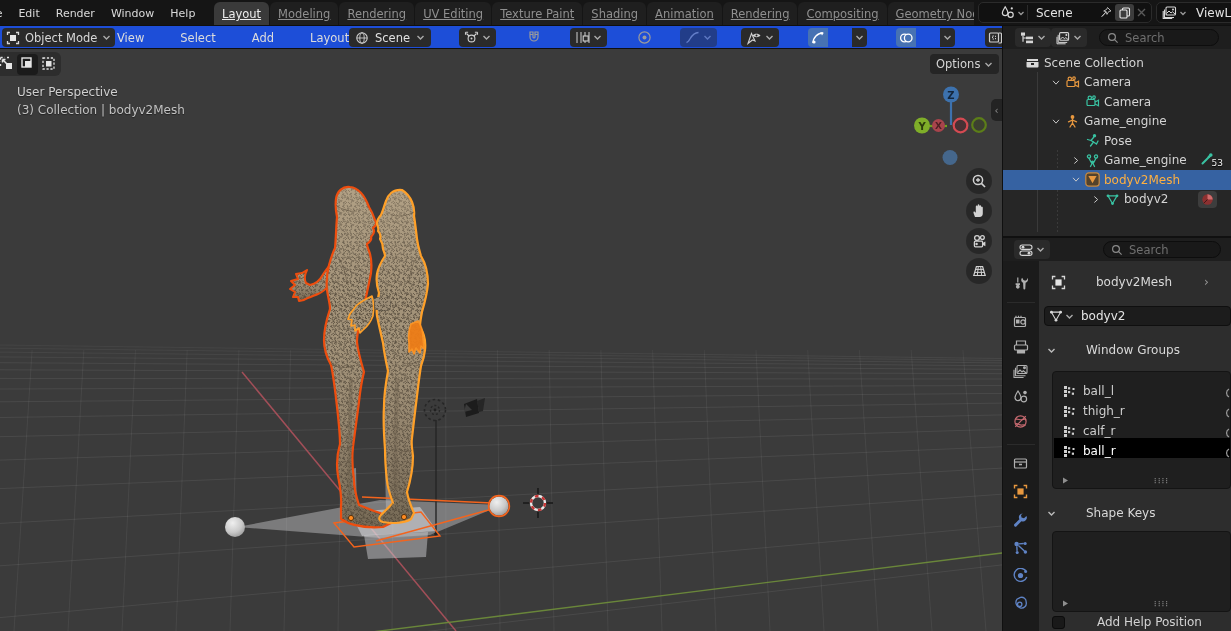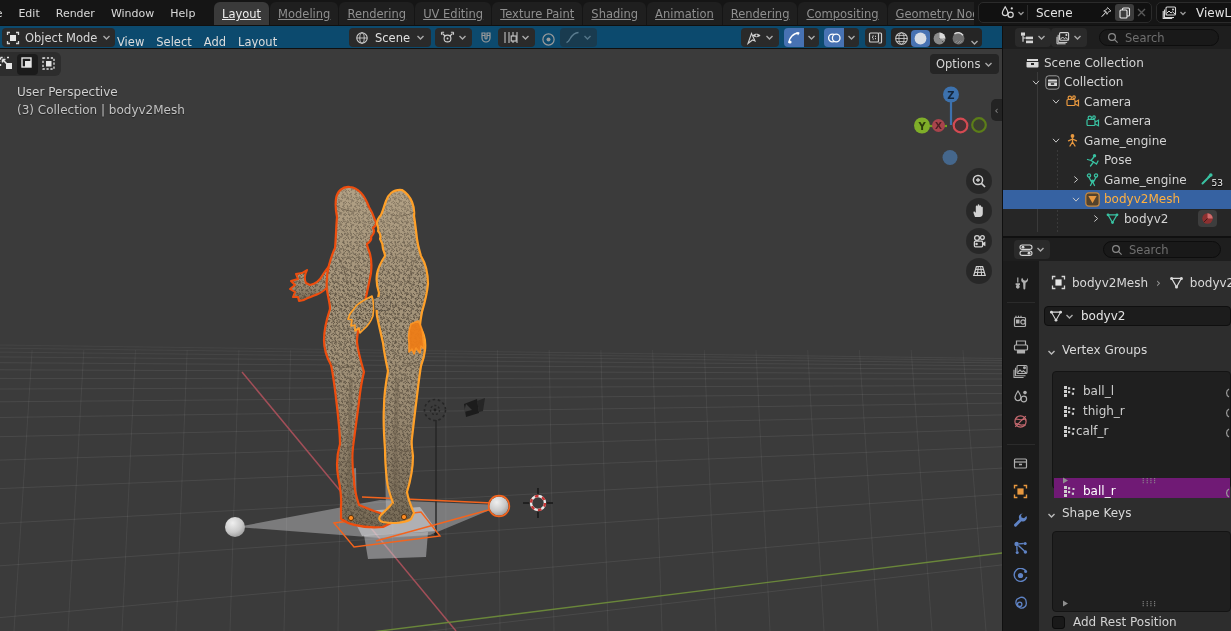--- a/index.html
+++ b/index.html
@@ -1,36 +1,36 @@
 <!DOCTYPE html>
 <html><head>
 <meta charset="utf-8">
 <style>
   * { margin:0; padding:0; box-sizing:border-box; }
   html,body { width:1231px; height:631px; overflow:hidden; background:#101010; }
   body { font-family:"DejaVu Sans","Liberation Sans",sans-serif; font-size:12px; color:#d8d8d8;
          -webkit-font-smoothing:antialiased; position:relative; }
   .abs { position:absolute; }
-  .row { display:flex; align-items:flex-end; }
+  .row { display:flex; align-items:center;gap:24px; }
 
   
   #topbar { left:0; top:0; width:1231px; height:26px; background:#151515; }
   #menubar { left:-24px; top:0; height:26px; display:flex; align-items:center; font-size:11px; }
   .menu-item { padding:0 8px; color:#dadada; }
   #tabs { left:214px; top:2px; height:24px; display:flex; align-items:flex-end; overflow:hidden; width:760px; }
   .tab { height:24px; display:flex; align-items:center; padding:0 8px; margin-right:1px; font-size:11.5px;
          background:#1f1f1f; border-radius:6px 6px 0 0; color:#8f8f8f; white-space:nowrap;text-decoration:underline; }
   .tab.active { background:#3a3a3a; color:#ececec; }
   .widgetbox { background:#111111; border:1px solid #2b2b2b; border-radius:5px; height:21px;
                display:flex; align-items:center; }
   #scene-widget { left:978px; top:2px; width:174px;padding-left:16px; }
   #viewlayer-widget { left:1156px; top:2px; width:80px; }
 
   
-  #vp-header { left:0; top:26px; width:1002px; height:23px; background:#0c4a6e; font-size:11.5px; }
+  #vp-header { left:0; top:26px; width:1002px; height:23px; background:#1d4ed8; font-size:11.5px; }
   #outliner-header { left:1003px; top:26px; width:228px; height:23px; background:#1e1e1e; font-size:11.5px; }
   .pill { background:#2a2a2a; border-radius:4px; height:19px; display:flex; align-items:center; }
   .hmenu { color:#dcdcdc; padding:0 6px; }
   .chev { width:9px; height:9px; display:inline-block; }
   .dim { opacity:0.45; }
 
   
   #viewport { left:0; top:49px; width:1002px; height:582px; background:#3b3b3b; overflow:hidden; }
   #vp-scene { position:absolute; left:0; top:0; }
   .vp-text { position:absolute; color:#d0d0d0; font-size:12px; text-shadow:0 1px 1px rgba(0,0,0,0.45); }
@@ -61,21 +61,21 @@
   #props-tabs { left:0; top:23px; width:36px; height:370px; background:#1b1b1b; position:absolute; }
   .ptab { position:absolute; left:10px; width:16px; height:16px; }
   #props-body { left:36px; top:23px; width:192px; height:370px; position:absolute; }
   .search { background:#191919; border:1px solid #0d0d0d; border-radius:10px; height:17px;
             display:flex; align-items:center; color:#6f6f6f; }
   .panel-title { color:#d8d8d8; }
   #name-field { background:#1c1c1c; border:1px solid #0f0f0f; border-radius:4px; height:20px;
                 display:flex; align-items:center; color:#e4e4e4; }
   .listbox { background:#1f1f1f; border:1px solid #141414; border-radius:4px; position:absolute; }
   .vg-row { height:20px; display:flex; align-items:flex-end; padding-left:9px; color:#cecece; }
-  .vg-row.sel { background:#701a75; color:#ffffff;margin-top:40px; }
+  .vg-row.sel { background:#000000; color:#ffffff; }
   .grip { color:#8f8f8f; font-size:9px; letter-spacing:1px; }
   .checkbox { width:13px; height:13px; background:#191919; border:1px solid #0c0c0c; border-radius:3px; }
 
   .sep-v { position:absolute; background:#101010; }
   svg { display:block; }
   svg text { font-family:"DejaVu Sans","Liberation Sans",sans-serif; }
 </style>
 </head>
 <body>
 
@@ -366,36 +366,20 @@
         <span class="ol-expander"></span>
         <span class="icon16" style="margin-left: 4px;">
           <svg width="15" height="15" viewBox="0 0 15 15">
             <rect x="1.5" y="3.5" width="12" height="9" rx="1" fill="#d8d8d8"></rect>
             <rect x="1.5" y="3.5" width="12" height="3" fill="#d8d8d8" stroke="#262626" stroke-width="1"></rect>
             <rect x="6" y="8" width="3" height="2" fill="#262626"></rect>
           </svg>
         </span>
         <span class="ol-label">Scene Collection</span>
       </div>
-      <div class="ol-row" style="padding-left: 28px;">
-        <span class="ol-expander">
-          <svg width="11" height="11" viewBox="0 0 15 15">
-            <path d="M3 5 7.5 10 12 5" stroke="#c8c8c8" stroke-width="1.5" fill="none"></path>
-          </svg>
-        </span>
-        <span class="icon16" style="margin-left: 4px;">
-          <svg width="15" height="15" viewBox="0 0 15 15">
-            <rect x="0.8" y="0.8" width="13.4" height="13.4" rx="3" fill="none" stroke="#9a9a9a" stroke-width="1"></rect>
-            <rect x="3" y="4.5" width="9" height="6.5" rx="0.5" fill="#d8d8d8"></rect>
-            <path d="M3 7 h9" stroke="#262626" stroke-width="0.9"></path>
-            <rect x="5.8" y="8.2" width="3.4" height="1.6" fill="#262626"></rect>
-          </svg>
-        </span>
-        <span class="ol-label">Collection</span>
-      </div>
       <div class="ol-row" style="padding-left: 48px;">
         <span class="ol-expander">
           <svg width="11" height="11" viewBox="0 0 15 15">
             <path d="M3 5 7.5 10 12 5" stroke="#c8c8c8" stroke-width="1.5" fill="none"></path>
           </svg>
         </span>
         <span class="icon16" style="margin-left: 4px;">
           <svg width="15" height="15" viewBox="0 0 15 15">
             <g stroke="#e8983f" fill="none" stroke-width="1.2">
               <rect x="2" y="5.5" width="8" height="6" rx="1"></rect>
@@ -689,21 +673,21 @@
       <svg class="chev" style="margin-left:2px" viewBox="0 0 9 9">
           <path d="M1.5 3 4.5 6 7.5 3" stroke="#aaa" stroke-width="1.4" fill="none"></path>
         </svg>
       <span style="margin-left:7px">bodyv2</span>
     </div>
 
     <div class="row" style="position:absolute;left:8px;top:82px">
       <svg class="chev" viewBox="0 0 9 9">
           <path d="M1.5 3 4.5 6 7.5 3" stroke="#bbb" stroke-width="1.4" fill="none"></path>
         </svg>
-      <span class="panel-title" style="margin-left:6px">Vertex Groups</span>
+      <span class="panel-title" style="margin-left:6px">Window Groups</span>
     </div>
 
     <div class="listbox" style="left:13px;top:110px;width:179px;height:118px">
       <div id="vg-rows" style="position:absolute;left:1px;top:6px;width:176px">
           <div class="vg-row">
             <span>
               <svg width="13" height="13" viewBox="0 0 13 13">
                 <g fill="#cfcfcf">
                   <rect x="1" y="1" width="3" height="3"></rect>
                   <rect x="5" y="2.2" width="2.2" height="2.2"></rect>
@@ -746,21 +730,21 @@
                   <rect x="1" y="1" width="3" height="3"></rect>
                   <rect x="5" y="2.2" width="2.2" height="2.2"></rect>
                   <rect x="1" y="5" width="3" height="3"></rect>
                   <rect x="9.5" y="3" width="2" height="2"></rect>
                   <rect x="5" y="6" width="2.2" height="2.2"></rect>
                   <rect x="1" y="9" width="3" height="3"></rect>
                   <rect x="8.8" y="7.6" width="2.2" height="2.2"></rect>
                 </g>
               </svg>
             </span>
-            <span style="">calf_r</span>
+            <span style="margin-left:7px">calf_r</span>
             <svg width="6" height="10" viewBox="0 0 6 10" style="margin-left:auto;margin-right:0">
               <path d="M5 1 A4.5 4.5 0 0 0 5 9" stroke="#9a9a9a" stroke-width="1.2" fill="none"></path>
             </svg>
           </div>
           <div class="vg-row sel">
             <span>
               <svg width="13" height="13" viewBox="0 0 13 13">
                 <g fill="#cfcfcf">
                   <rect x="1" y="1" width="3" height="3"></rect>
                   <rect x="5" y="2.2" width="2.2" height="2.2"></rect>
@@ -801,21 +785,21 @@
           <svg width="9" height="9" viewBox="0 0 9 9">
               <path d="M2 1.5 7 4.5 2 7.5 Z" fill="#8f8f8f"></path>
             </svg>
         </span>
         <span class="grip" style="margin:0 auto">⁝⁝⁝⁝</span>
       </div>
     </div>
 
     <div class="row" style="position:absolute;left:13px;top:354px">
       <span class="checkbox"></span>
-      <span style="margin-left:8px;color:#d2d2d2">Add Rest Position</span>
+      <span style="margin-left:8px;color:#d2d2d2">Add Help Position</span>
     </div>
   </div>
 </div>
 
 <div id="viewport" class="abs">
   <svg id="vp-scene" width="1002" height="582" viewBox="0 49 1002 582">
     <defs>
       <pattern id="wire" width="12" height="12" patternUnits="userSpaceOnUse">
         <g stroke="#3f372a" stroke-width="0.95" fill="none" opacity="0.7">
           <path d="M1 3 L4 1 M6 2 L9 4 M10 8 L12 6 M2 7 L5 9 M7 11 L10 9 M0 10 L2 12 M5 5 L7 7 M11 1 L12 3 M3 11 L4 9 M8 6 L10 5 M0 5 L1 7 M6 8 L5 10 M9 12 L11 10 M2 4.5 L3.5 6 M8 1 L7 3 M12 4 L10.5 6.5"></path>

